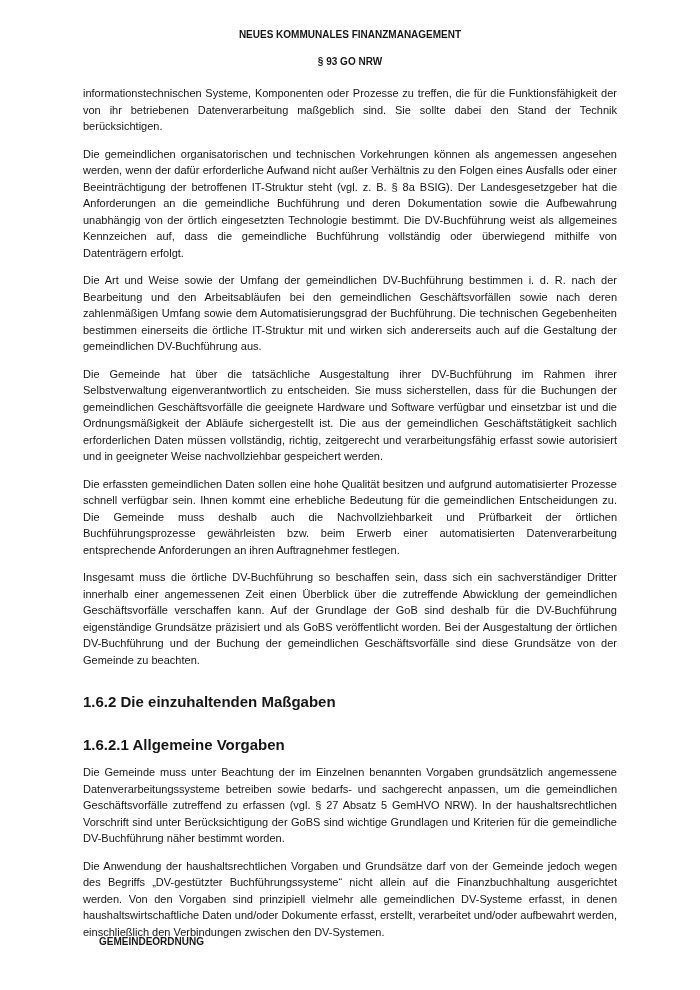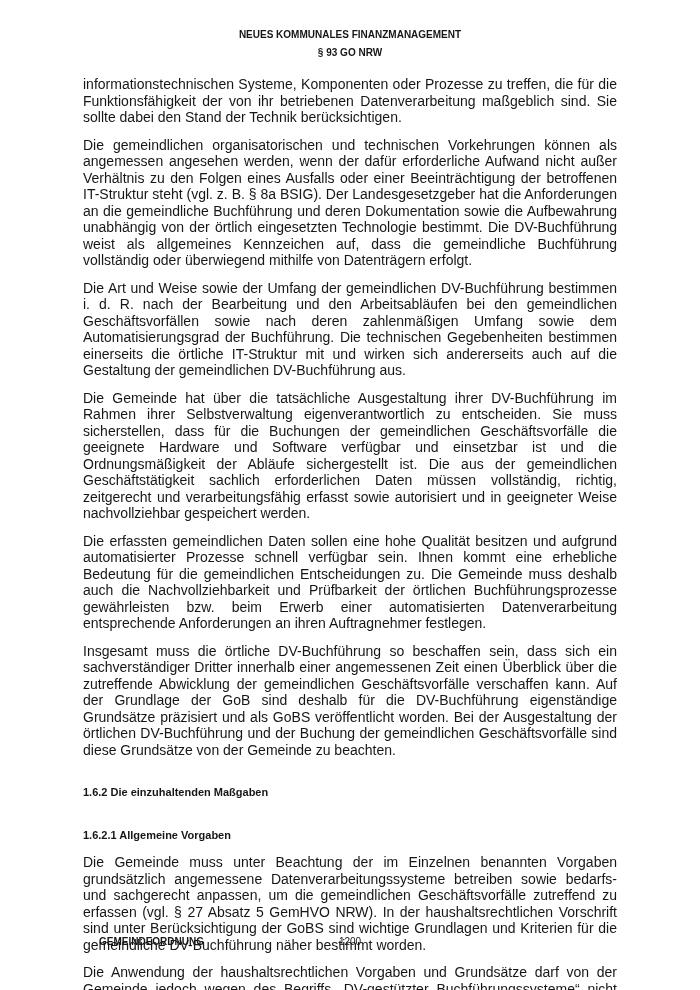--- a/index.html
+++ b/index.html
@@ -21,32 +21,32 @@
     padding: 28px 83px 0 83px;
   }
   .doc-header {
     text-align: center;
     font-weight: bold;
     font-size: 10px;
     line-height: 13px;
     margin-bottom: 17px;
   }
   .doc-header .subtitle {
-    margin-top: 5px;
+    margin-top: 14px;
   }
   .para {
-    font-size: 14px;
+    font-size: 11px;
     line-height: 16.5px;
     text-align: justify;
     margin: 0 0 11px 0;
     hyphens: auto;
     -webkit-hyphens: auto;
   }
   .section-heading {
-    font-size: 11px;
+    font-size: 15px;
     line-height: 16.5px;
     font-weight: bold;
     margin: 0 0 11px 0;
   }
   .section-heading.major {
     margin-top: 26px;
   }
   .section-heading.minor {
     margin-top: 26px;
   }
@@ -93,16 +93,15 @@
 
     <div class="section-heading major">1.6.2 Die einzuhaltenden Maßgaben</div>
     <div class="section-heading minor">1.6.2.1 Allgemeine Vorgaben</div>
 
     <p class="para">Die Gemeinde muss unter Beachtung der im Einzelnen benannten Vorgaben grundsätzlich angemessene Datenverarbeitungssysteme betreiben sowie bedarfs- und sachgerecht anpassen, um die gemeindlichen Geschäftsvorfälle zutreffend zu erfassen (vgl. § 27 Absatz 5 GemHVO NRW). In der haushaltsrechtlichen Vorschrift sind unter Berücksichtigung der GoBS sind wichtige Grundlagen und Kriterien für die gemeindliche DV-Buchführung näher bestimmt worden.</p>
     <p class="para">Die Anwendung der haushaltsrechtlichen Vorgaben und Grundsätze darf von der Gemeinde jedoch wegen des Begriffs „DV-gestützter Buchführungssysteme“ nicht allein auf die Finanzbuchhaltung ausgerichtet werden. Von den Vorgaben sind prinzipiell vielmehr alle gemeindlichen DV-Systeme erfasst, in denen haushaltswirtschaftliche Daten und/oder Dokumente erfasst, erstellt, verarbeitet und/oder aufbewahrt werden, einschließlich den Verbindungen zwischen den DV-Systemen.</p>
 
   </div>
 
   <div class="doc-footer">
-    <div class="footer-page">1200</div>
     <div class="footer-left">GEMEINDEORDNUNG</div>
   </div>
 </div>
 
 </body></html>

